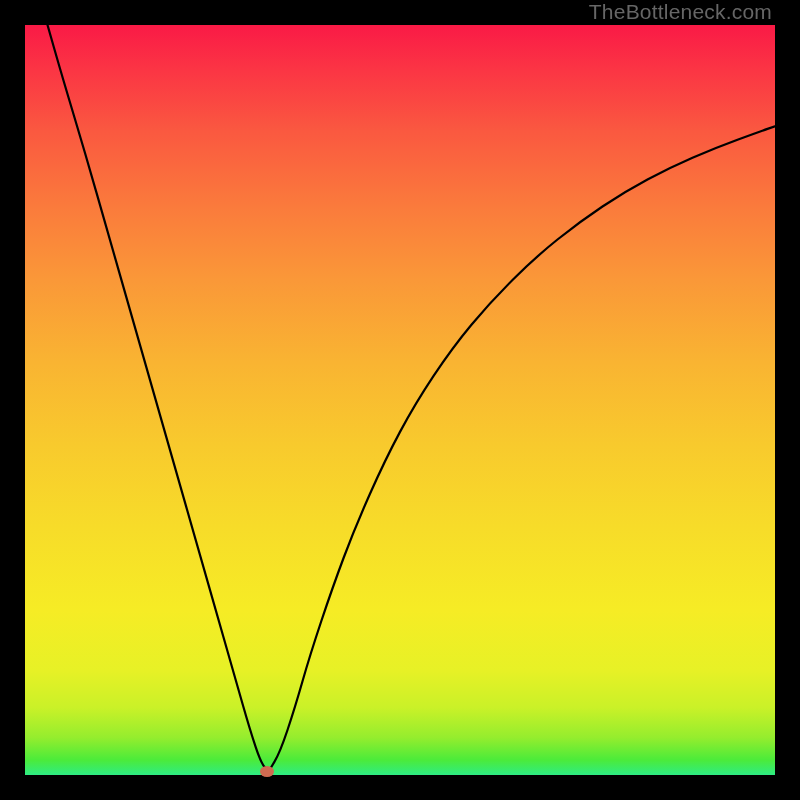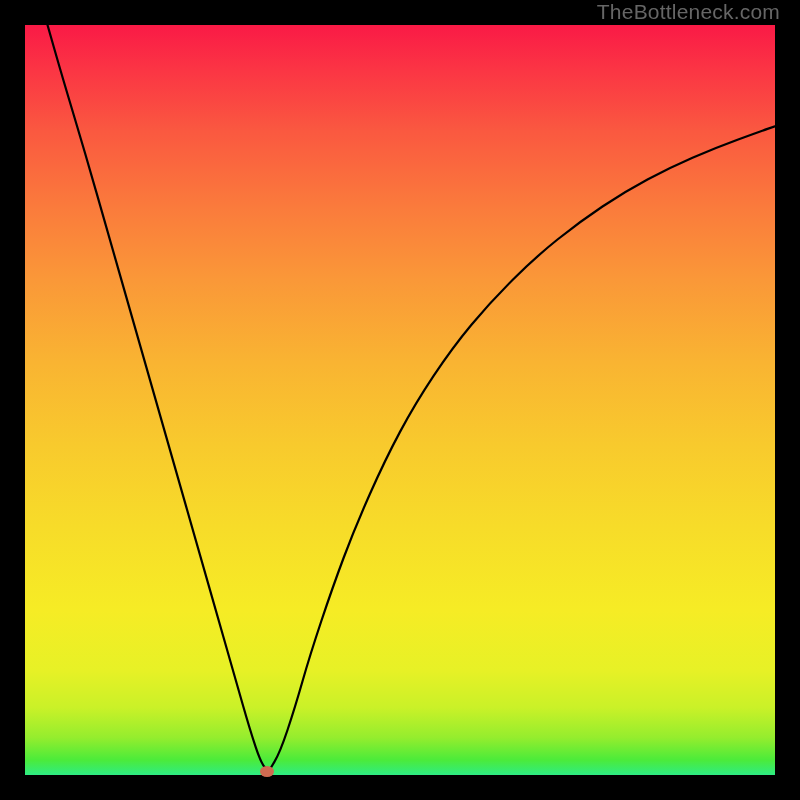--- a/index.html
+++ b/index.html
@@ -47,21 +47,21 @@
   .curve-svg {
     position: absolute;
     left: 0;
     top: 0;
     width: 750px;
     height: 750px;
   }
   .watermark {
     position: absolute;
     top: 0px;
-    right: 20px;
+    right: 28px;
     color: #666;
     font-size: 21px;
     font-weight: 500;
     letter-spacing: 0.2px;
   }
   .marker {
     position: absolute;
     width: 14px;
     height: 11px;
     background: #cf6a51;

